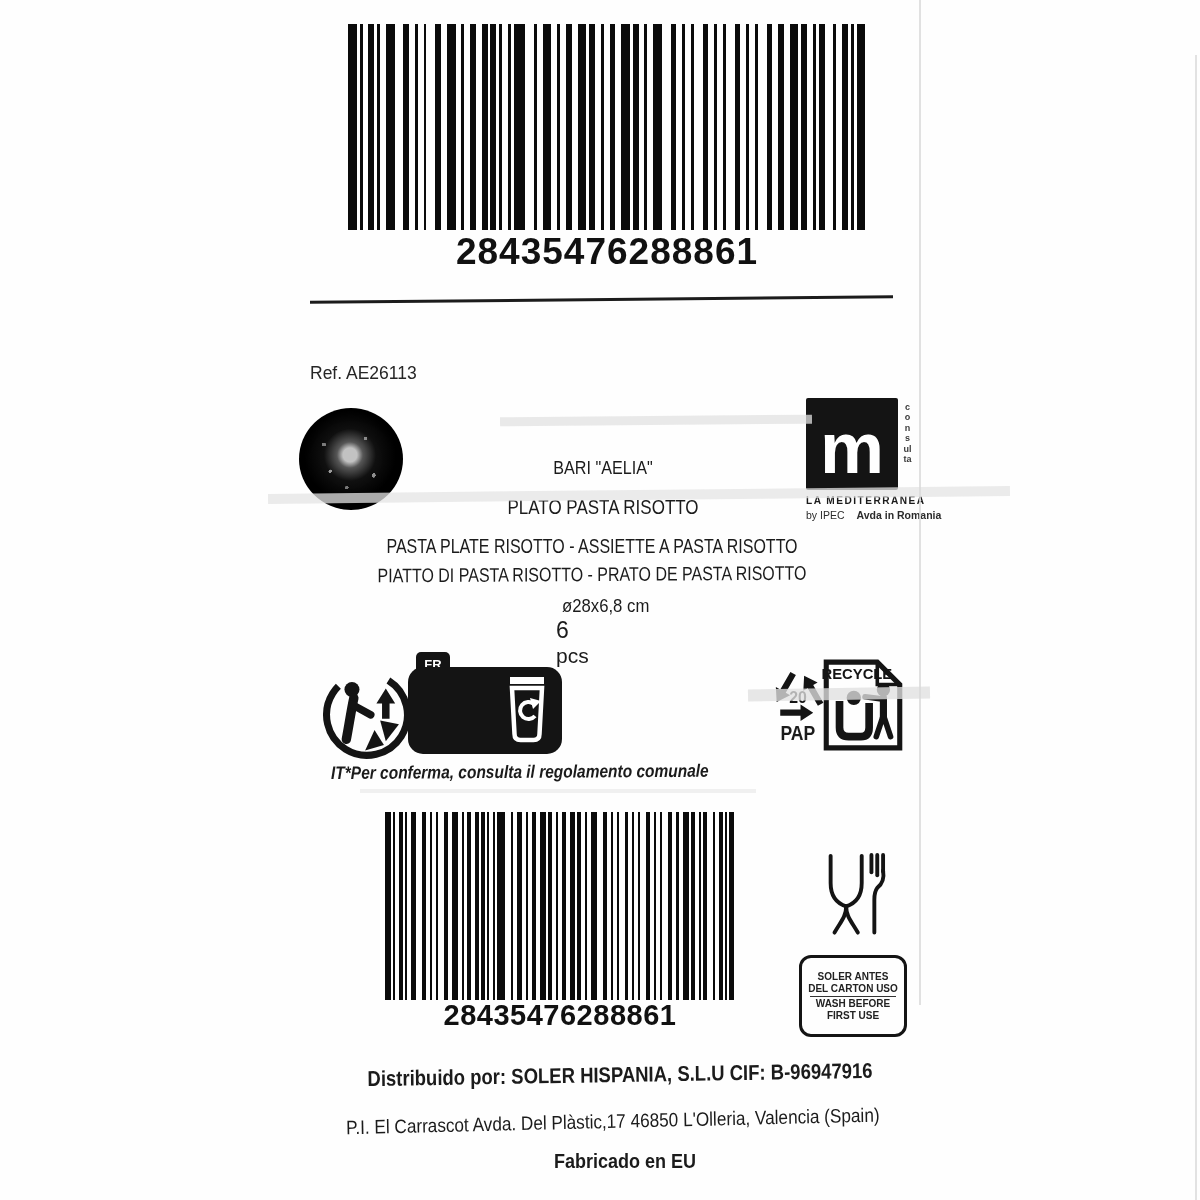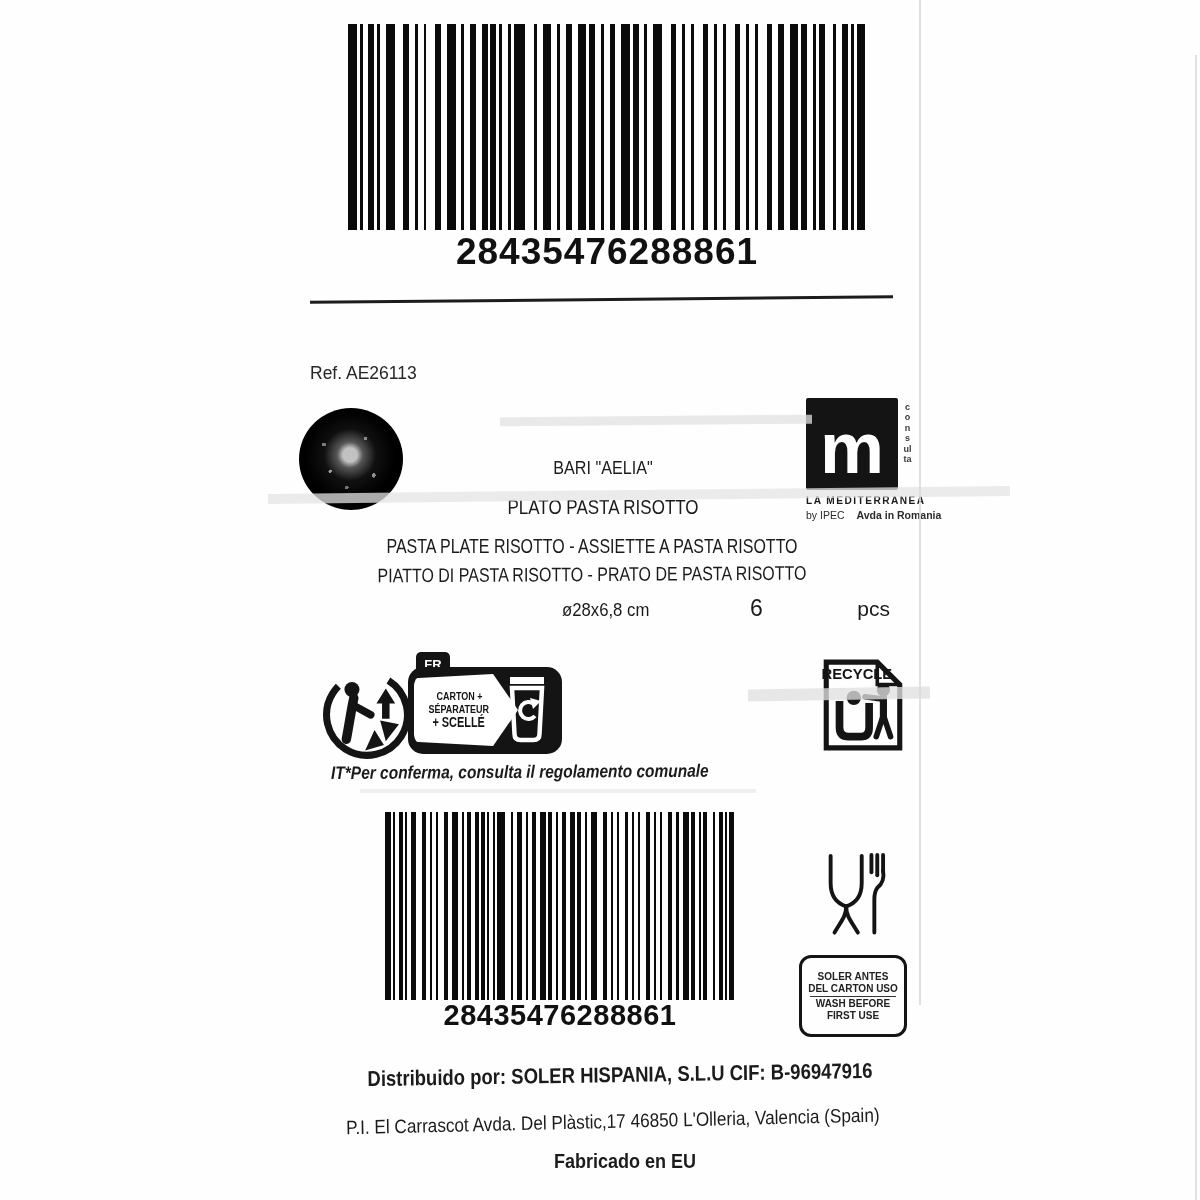--- a/index.html
+++ b/index.html
@@ -205,54 +205,64 @@
   <div class="brandline" style="left:806px;top:509px;">
     <span style="font-weight:normal;">by IPEC</span>
     <span>Avda in Romania</span>
   </div>
 
   <div class="pline sqz85" style="left:303px;top:457px;width:600px;font-size:19px;">BARI "AELIA"</div>
   <div class="pline sqz85" style="left:303px;top:496px;width:600px;font-size:20px;">PLATO PASTA RISOTTO</div>
   <div class="pline sqz82" style="left:292px;top:535px;width:600px;font-size:19.5px;">PASTA PLATE RISOTTO - ASSIETTE A PASTA RISOTTO</div>
   <div class="pline sqz82" style="left:292px;top:563px;width:600px;font-size:19.5px;transform:scaleX(.82) rotate(-0.3deg);">PIATTO DI PASTA RISOTTO - PRATO DE PASTA RISOTTO</div>
 
-  <div class="dims-row" style="left:556px;top:595px;width:334px;">
+  <div class="dims-row" style="left:556px;top:595px;width:334px;flex-direction:column;">
     <span class="sqz88" style="font-size:19px;">ø28x6,8 cm</span>
     <span style="font-size:23px;">6</span>
     <span style="font-size:21px;">pcs</span>
   </div>
 
   <svg class="abs" style="left:320px;top:666px;" width="94" height="94" viewBox="0 0 100 100">
     <circle cx="50" cy="52" r="43" fill="none" stroke="#141414" stroke-width="7.5" stroke-dasharray="212 58" transform="rotate(-58 50 52)"></circle>
     <circle cx="34" cy="25" r="8" fill="#141414"></circle>
     <path d="M36 34 C33 48 31 62 28 78" stroke="#141414" stroke-width="10" fill="none" stroke-linecap="round"></path>
     <path d="M34 41 L54 52" stroke="#141414" stroke-width="8" fill="none" stroke-linecap="round"></path>
     <polygon points="60,40 70,24 80,40 74,40 74,56 66,56 66,40" fill="#141414"></polygon>
     <polygon points="48,90 68,84 58,68" fill="#141414"></polygon>
     <polygon points="70,80 84,62 64,58" fill="#141414"></polygon>
   </svg>
 
   <div class="frlabel" style="left:408px;top:652px;">
     <div class="fr-tab">FR</div>
     <div class="fr-main"></div>
-    <div class="fr-bubble">
-      <b>CARTON +</b>
-      <b>SÉPARATEUR</b>
-      <b class="big">+ SCELLÉ</b>
-    </div>
     <svg class="abs" style="right:9px;top:22px;" width="52" height="72" viewBox="0 0 52 72">
       <rect x="9" y="3" width="34" height="7" fill="#fff"></rect>
       <path d="M11 14 H41 L38.5 60 Q38.5 66 32.5 66 H19.5 Q13.5 66 13.5 60 Z" fill="none" stroke="#fff" stroke-width="4.5"></path>
       <path d="M33 30 A8.5 8.5 0 1 0 34 42" stroke="#fff" stroke-width="4" fill="none"></path>
       <polygon points="29,24 40,27 32,35" fill="#fff"></polygon>
     </svg>
   </div>
 
 
 
+  <div class="tri-item" style="left:760px;top:660px;width:76px;">
+    <svg width="68" height="66" viewBox="-2 -4 104 104">
+      <g fill="#141414">
+        <path d="M22 74 H54 V66 L74 79 L54 92 V84 H22 Z"></path>
+        <g transform="rotate(120 50 54)">
+            <path d="M22 74 H54 V66 L74 79 L54 92 V84 H22 Z"></path>
+          </g>
+        <g transform="rotate(240 50 54)">
+            <path d="M22 74 H54 V66 L74 79 L54 92 V84 H22 Z"></path>
+          </g>
+      </g>
+      <text x="50" y="63" text-anchor="middle" font-size="25" font-weight="bold" fill="#141414">20</text>
+    </svg>
+    <div class="mat" style="font-size:20px;">PAP</div>
+  </div>
 
   <svg class="recyclebox" style="left:820px;top:656px;" width="86" height="98" viewBox="0 0 84 96">
     <path d="M6 6 H56 L78 28 V90 H6 Z" fill="none" stroke="#141414" stroke-width="5"></path>
     <path d="M56 6 V28 H78" fill="none" stroke="#141414" stroke-width="3.5"></path>
     <text x="36" y="23" text-anchor="middle" font-size="14.5" font-weight="bold" fill="#141414">RECYCLE</text>
     <path d="M19 44 V70 Q19 79 28 79 H40 Q48 79 48 70 V46" fill="none" stroke="#141414" stroke-width="7.5"></path>
     <circle cx="33" cy="41" r="7" fill="#141414"></circle>
     <circle cx="62" cy="33" r="6.5" fill="#141414"></circle>
     <path d="M60 42 L44 40" stroke="#141414" stroke-width="5.5" stroke-linecap="round"></path>
     <path d="M62 41 L62 60" stroke="#141414" stroke-width="7" stroke-linecap="round"></path>

